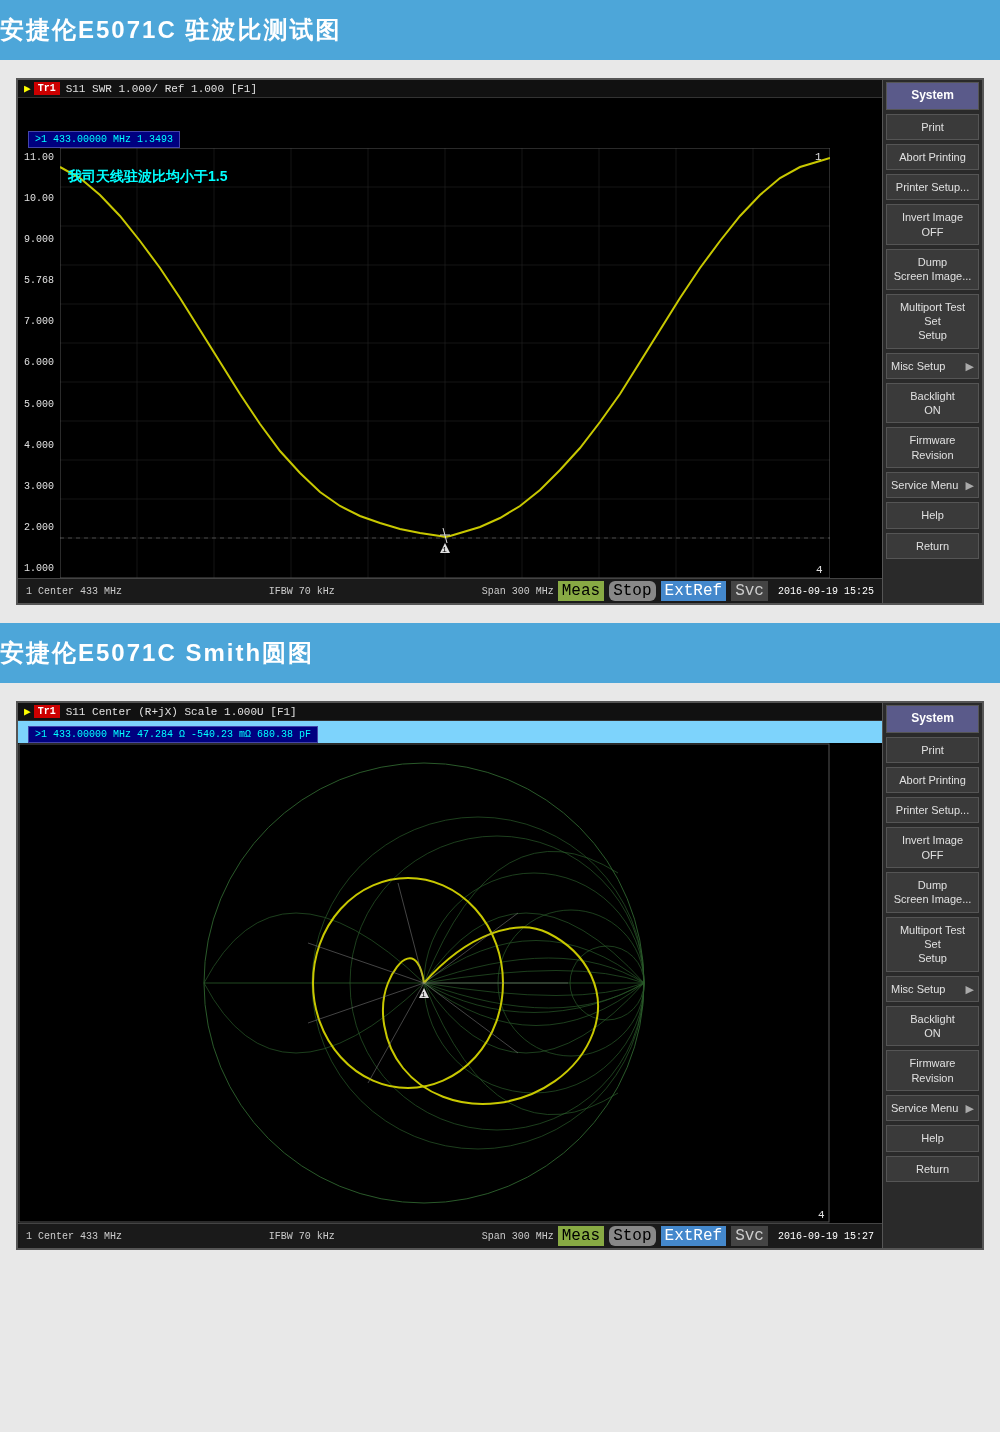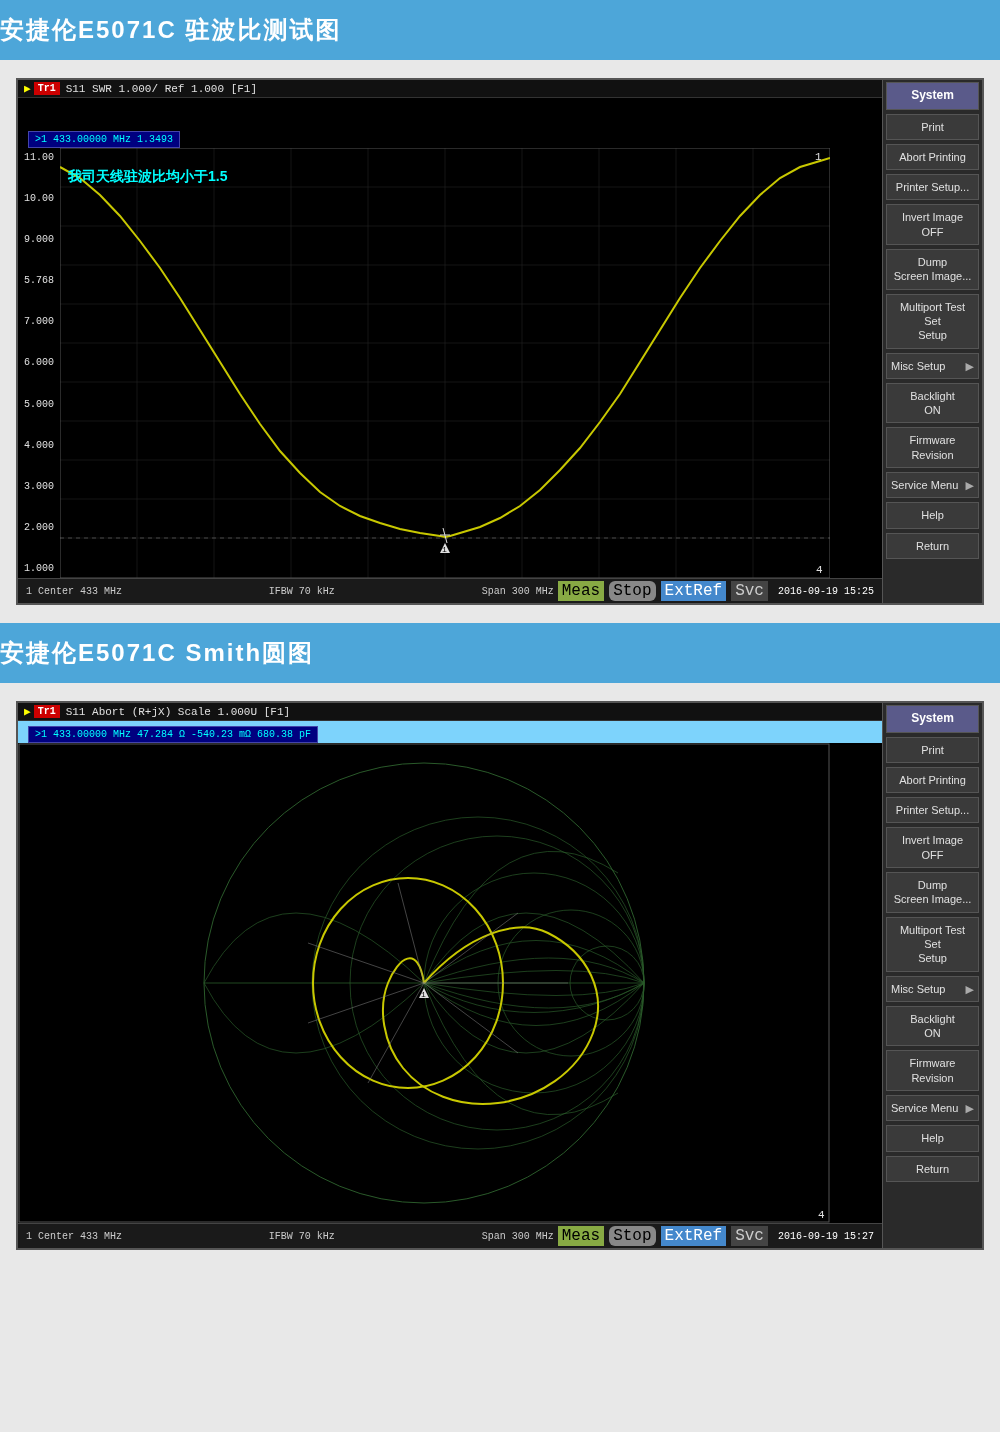--- a/index.html
+++ b/index.html
@@ -338,21 +338,21 @@
   <span>安捷伦E5071C  Smith圆图</span>
 </div>
 
 <div class="instrument-panel">
 
   <div class="chart-area">
 
     <div class="chart-top-bar">
       <span style="color:#ffff00; margin-right:3px;">▶</span>
       <span class="trace-label">Tr1</span>
-      <span>S11  Abort (R+jX)  Scale 1.000U  [F1]</span>
+      <span>S11  Center (R+jX)  Scale 1.000U  [F1]</span>
     </div>
 
     <div style="padding: 2px 6px; background:#7dd3fc;">
       <span class="marker-box">&gt;1   433.00000 MHz   47.284 Ω  -540.23 mΩ  680.38 pF</span>
     </div>
 
     <div style="position:relative; background:#000; padding-left: 0;">
       <svg class="chart-svg" width="812" height="480" style="background:#000;">
 
         <rect x="1" y="1" width="810" height="478" fill="none" stroke="#555" stroke-width="1"></rect>

